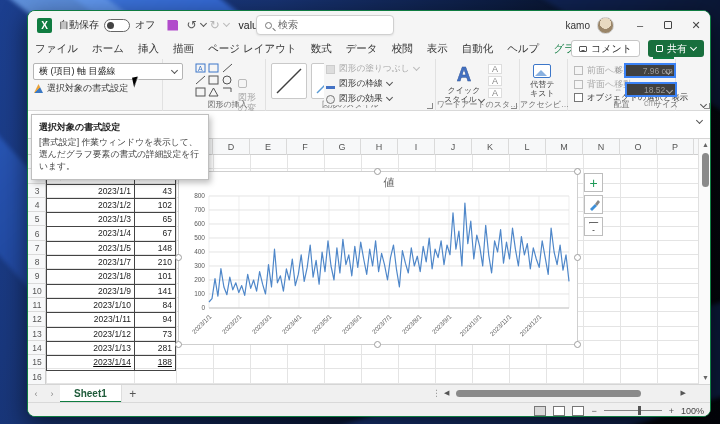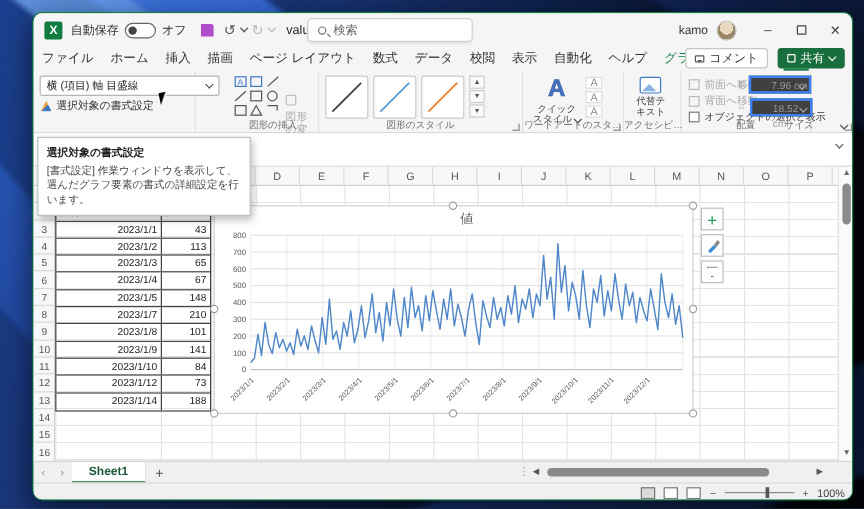--- a/index.html
+++ b/index.html
@@ -117,21 +117,21 @@
     border-right:1px solid #cfcfcf; }
   .rowhdr { position:absolute; left:0; width:18px; font-size:8.5px; color:#555; text-align:center;
     border-bottom:1px solid #dadada; }
   .gridlines { position:absolute; left:18px; top:16px; right:0; bottom:0;
     background:repeating-linear-gradient(to bottom,transparent 0 13.3px,#e4e4e4 13.3px 14.3px); }
   .vline { position:absolute; top:16px; bottom:0; width:1px; background:#e4e4e4; }
 
   
   .dtable { position:absolute; left:18px; top:30.3px; border:1px solid #444; }
   .drow { display:flex; height:14.3px; border-bottom:1px solid #444; }
-  .drow:last-child { border-bottom:none; }
+  .drow:last-child { border-bottom:none;text-decoration:underline; }
   .dcell { font-size:8.5px; color:#222; line-height:13px; padding:0 3px; overflow:hidden; white-space:nowrap; }
   .dcell.c1 { width:88px; border-right:1px solid #444; }
   .dcell.c2 { width:40px; }
   .dcell.num { text-align:right; }
   .dcell.hdr { text-align:left; color:#333; }
 
   
   .chart { position:absolute; left:150px; top:32px; width:400px; height:174px; background:#fff;
     border:1px solid #cfcfcf; }
   .handle { position:absolute; width:7px; height:7px; border-radius:50%; background:#fff;
@@ -378,20 +378,37 @@
         <div style="display:flex;gap:3px;align-items:center">
           <span style="font-size:8px;color:#9a9a9a">⇔</span>
           <div class="spin"><span>18.52 cm</span></div>
         </div>
       </div>
       <div class="glabel" style="left:-40px;width:60px">サイズ</div>
       <div class="launcher"></div>
       <div class="collapse-chev chev"></div>
     </div>
 
+    <div style="position:absolute;left:296px;top:2px;font-size:8.7px;z-index:3;background:#f5f5f5;padding-left:2px">
+      <div class="rrow gray" style="position:static;margin-top:2px">
+        <span class="mini-ic" style="background:#ddd;border:1px solid #ccc"></span>
+        <span>図形の塗りつぶし</span>
+          <span class="chev" style="border-color:#bbb"></span>
+      </div>
+      <div class="rrow" style="position:static;margin-top:3px">
+        <span class="mini-ic" style="border-bottom:3px solid #4472c4"></span>
+        <span>図形の枠線</span>
+          <span class="chev"></span>
+      </div>
+      <div class="rrow" style="position:static;margin-top:3px">
+        <span class="mini-ic" style="border:1px solid #777;border-radius:50%;background:#eee"></span>
+        <span>図形の効果</span>
+          <span class="chev"></span>
+      </div>
+    </div>
   </div>
 
   <div class="formulabar">
     <span class="chev" style="position:absolute;right:8px;top:10px"></span>
   </div>
 
   <div class="sheet">
     <div class="gridlines"></div>
     <div class="colhdr-row">
         <div class="colhdr" style="left: 148px; width: 37px;">C</div>
@@ -450,21 +467,21 @@
         <div class="drow">
           <div class="dcell c1 hdr">日付</div>
           <div class="dcell c2 hdr">値</div>
         </div>
         <div class="drow">
           <div class="dcell c1 num">2023/1/1</div>
           <div class="dcell c2 num">43</div>
         </div>
         <div class="drow">
           <div class="dcell c1 num">2023/1/2</div>
-          <div class="dcell c2 num">113</div>
+          <div class="dcell c2 num">102</div>
         </div>
         <div class="drow">
           <div class="dcell c1 num">2023/1/3</div>
           <div class="dcell c2 num">65</div>
         </div>
         <div class="drow">
           <div class="dcell c1 num">2023/1/4</div>
           <div class="dcell c2 num">67</div>
         </div>
         <div class="drow">
@@ -481,22 +498,30 @@
         </div>
         <div class="drow">
           <div class="dcell c1 num">2023/1/9</div>
           <div class="dcell c2 num">141</div>
         </div>
         <div class="drow">
           <div class="dcell c1 num">2023/1/10</div>
           <div class="dcell c2 num">84</div>
         </div>
         <div class="drow">
+          <div class="dcell c1 num">2023/1/11</div>
+          <div class="dcell c2 num">94</div>
+        </div>
+        <div class="drow">
           <div class="dcell c1 num">2023/1/12</div>
           <div class="dcell c2 num">73</div>
+        </div>
+        <div class="drow">
+          <div class="dcell c1 num">2023/1/13</div>
+          <div class="dcell c2 num">281</div>
         </div>
         <div class="drow">
           <div class="dcell c1 num">2023/1/14</div>
           <div class="dcell c2 num">188</div>
         </div>
       </div>
 
     <div class="chart">
       <svg id="chart-svg" width="398" height="172" viewBox="0 0 398 172">
           <text x="210" y="14" text-anchor="middle" font-size="11" fill="#595959">値</text>

